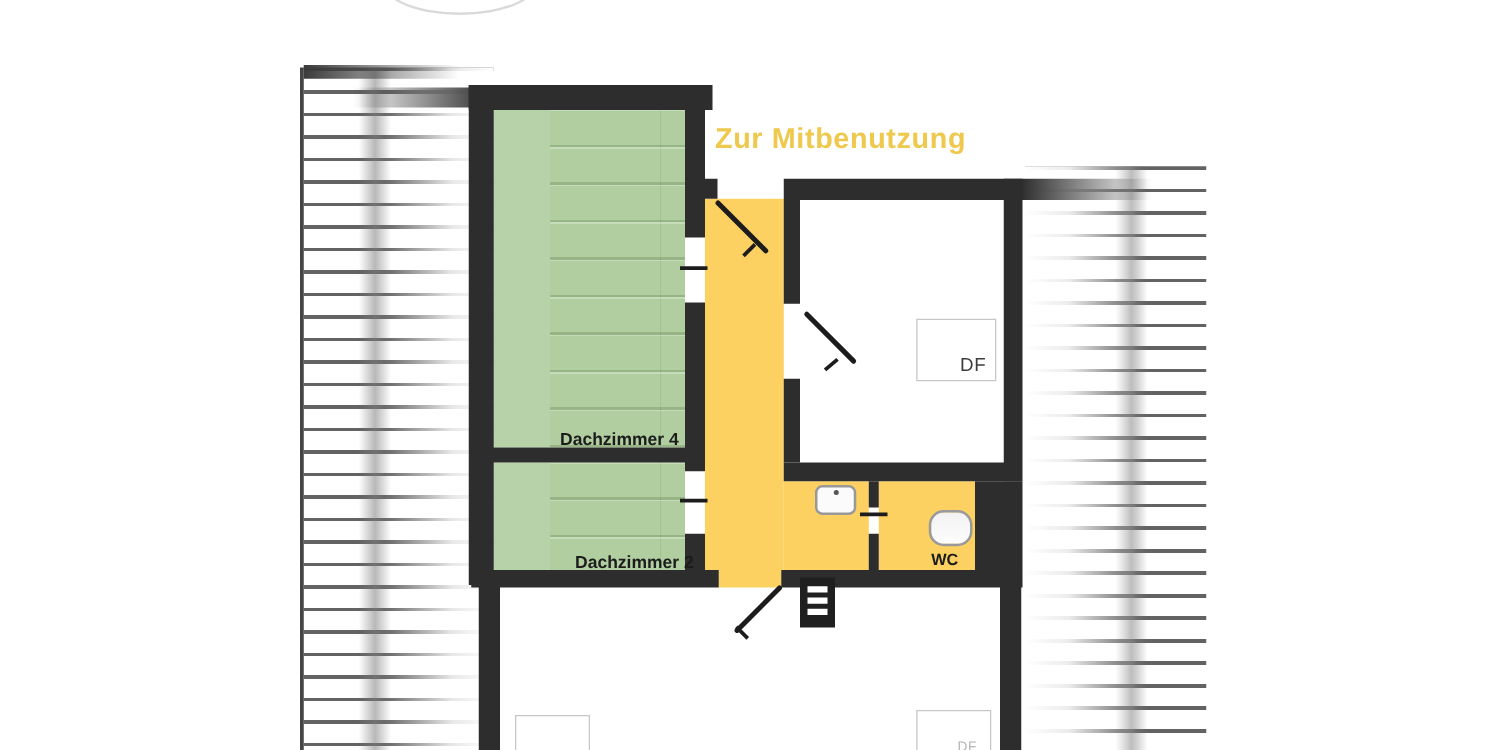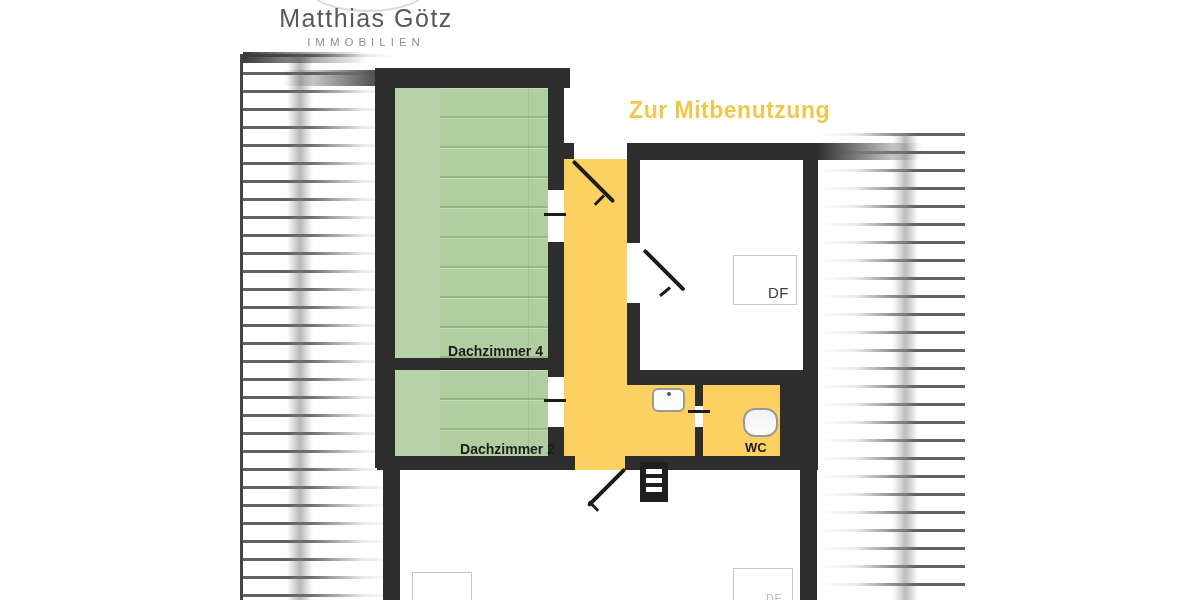--- a/index.html
+++ b/index.html
@@ -18,21 +18,21 @@
   .hatch-right .fade{background:linear-gradient(to left,rgba(255,255,255,0) 0 38%,rgba(255,255,255,.88) 76%,#fff 100%);}
   .shadowbar{position:absolute;}
   
   .green{position:absolute;background:#b7d1a8;}
   .green .plank{position:absolute;left:45px;top:0;right:0;bottom:0;background-color:#b1cea1;
     background-image:repeating-linear-gradient(to bottom,rgba(255,255,255,.28) 0 1px,rgba(0,0,0,0) 1px 30px),
                      repeating-linear-gradient(to bottom,rgba(0,0,0,0) 0 28px,rgba(98,128,76,.33) 28px 30px),
                      repeating-linear-gradient(to right,rgba(0,0,0,0) 0 88px,rgba(98,128,76,.18) 88px 89px);}
   .yellow{position:absolute;background:#fcd161;}
   .roomlabel{position:absolute;font-weight:bold;font-size:14px;color:#1c1c1c;}
-  .title{position:absolute;left:572px;top:97px;width:258px;text-align:right;
+  .title{position:absolute;left:572px;top:97px;width:258px;text-align:left;
     font-weight:bold;font-size:23px;letter-spacing:.5px;color:#eec94d;}
   
   .leaf{position:absolute;height:4px;background:#1c1c1c;border-radius:2px;transform-origin:0 50%;}
   .feather{position:absolute;height:3px;background:#1c1c1c;transform-origin:0 50%;}
   .tick{position:absolute;background:#1c1c1c;}
   
   .sink{position:absolute;left:652px;top:388px;width:33px;height:24px;background:#fbfbfb;
     border:2px solid #999;border-radius:6px;box-sizing:border-box;}
   .sink .dot{position:absolute;left:50%;top:2px;width:4px;height:4px;margin-left:-2px;border-radius:50%;background:#555;}
   .toilet{position:absolute;left:743px;top:408px;width:35px;height:29px;border:2px solid #9a9a9a;
@@ -47,24 +47,20 @@
   .brand-tag{margin-top:3px;font-size:11.5px;letter-spacing:5px;color:#8f8f8f;}
   .logo-arc{position:absolute;left:306px;top:-40px;width:120px;height:48px;border:2px solid #d9d9d9;
     border-radius:50%;background:#fff;}
 </style>
 </head>
 <body>
 
 <div id="stage">
 
   <div class="logo-arc"></div>
-  <div class="brand">
-    <div class="brand-name">Matthias Götz</div>
-    <div class="brand-tag">IMMOBILIEN</div>
-  </div>
 
   <div class="hatch hatch-left" style="left:240px;top:54px;width:152px;height:546px;border-left:3px solid #454545;">
     <div class="lines"></div>
     <div class="band" style="left:44px;"></div>
     <div class="fade"></div>
   </div>
 
   <div class="hatch hatch-right" style="left:820px;top:133px;width:145px;height:467px;">
     <div class="lines"></div>
     <div class="band" style="left:72px;"></div>

